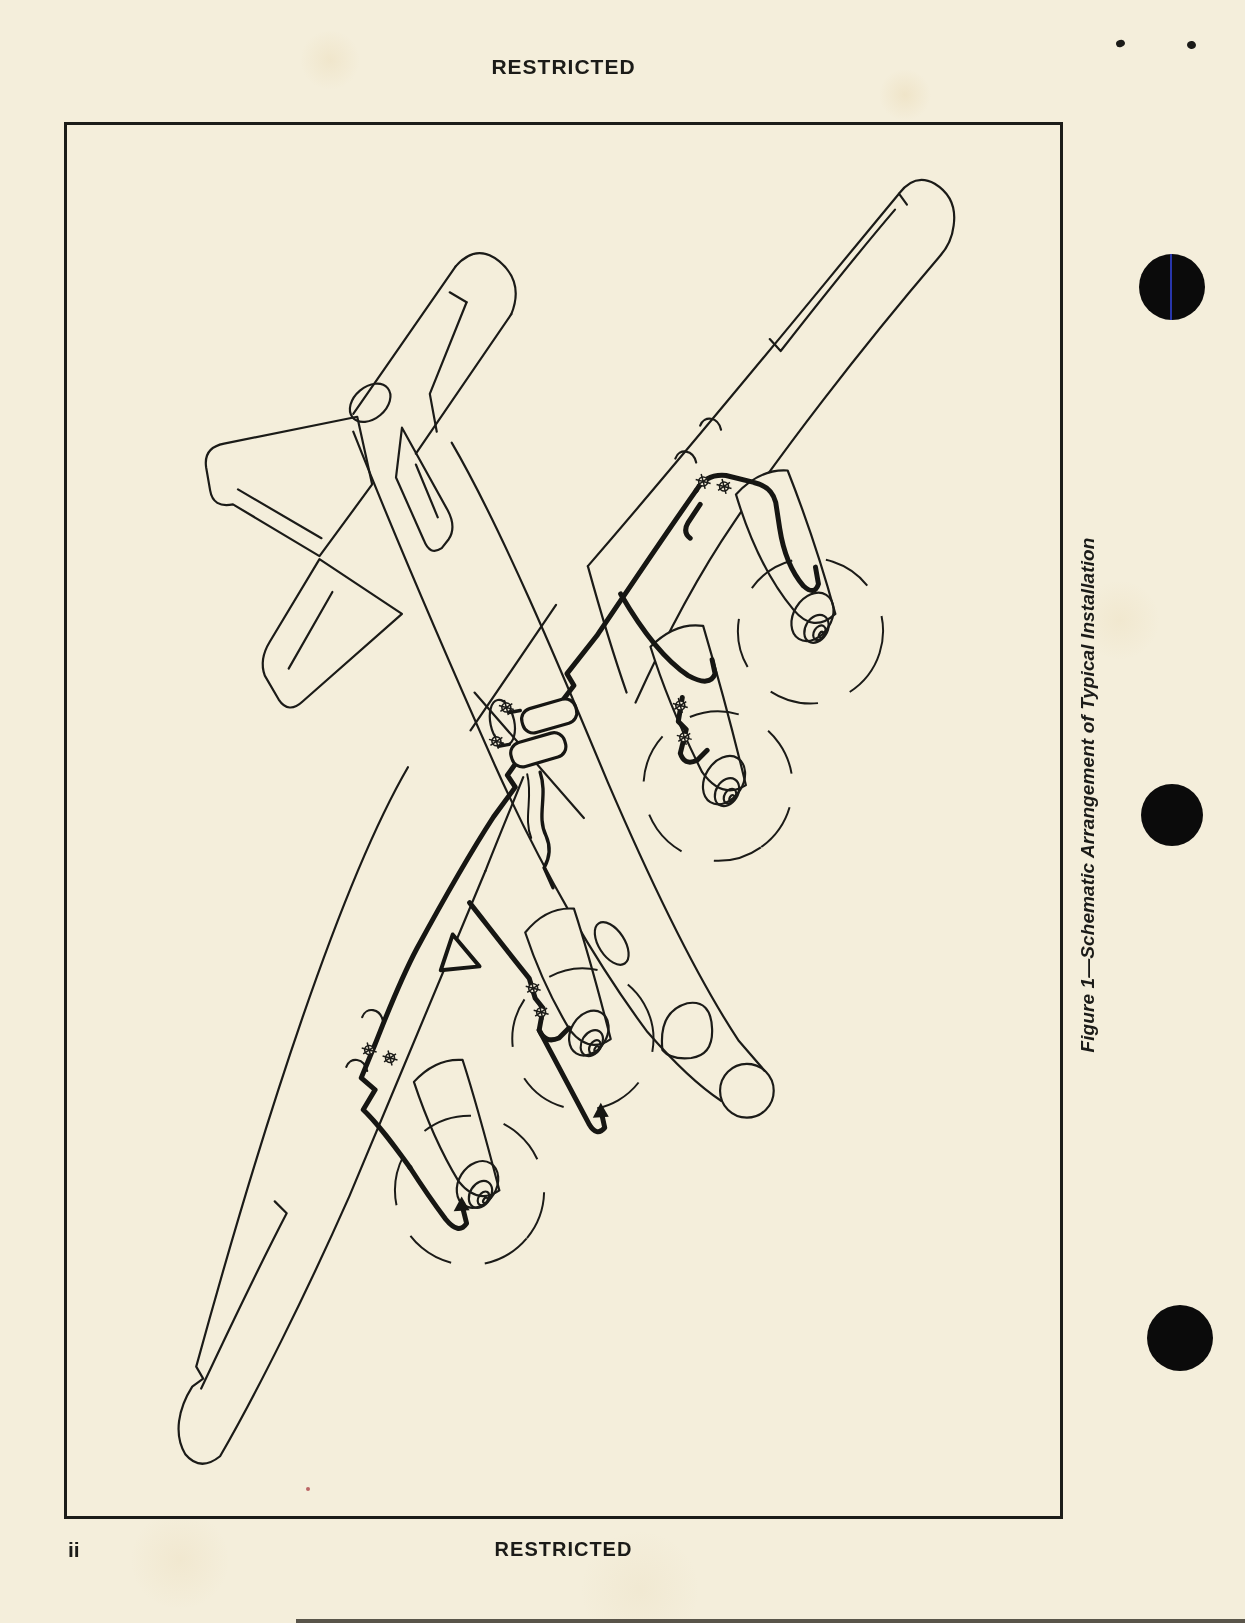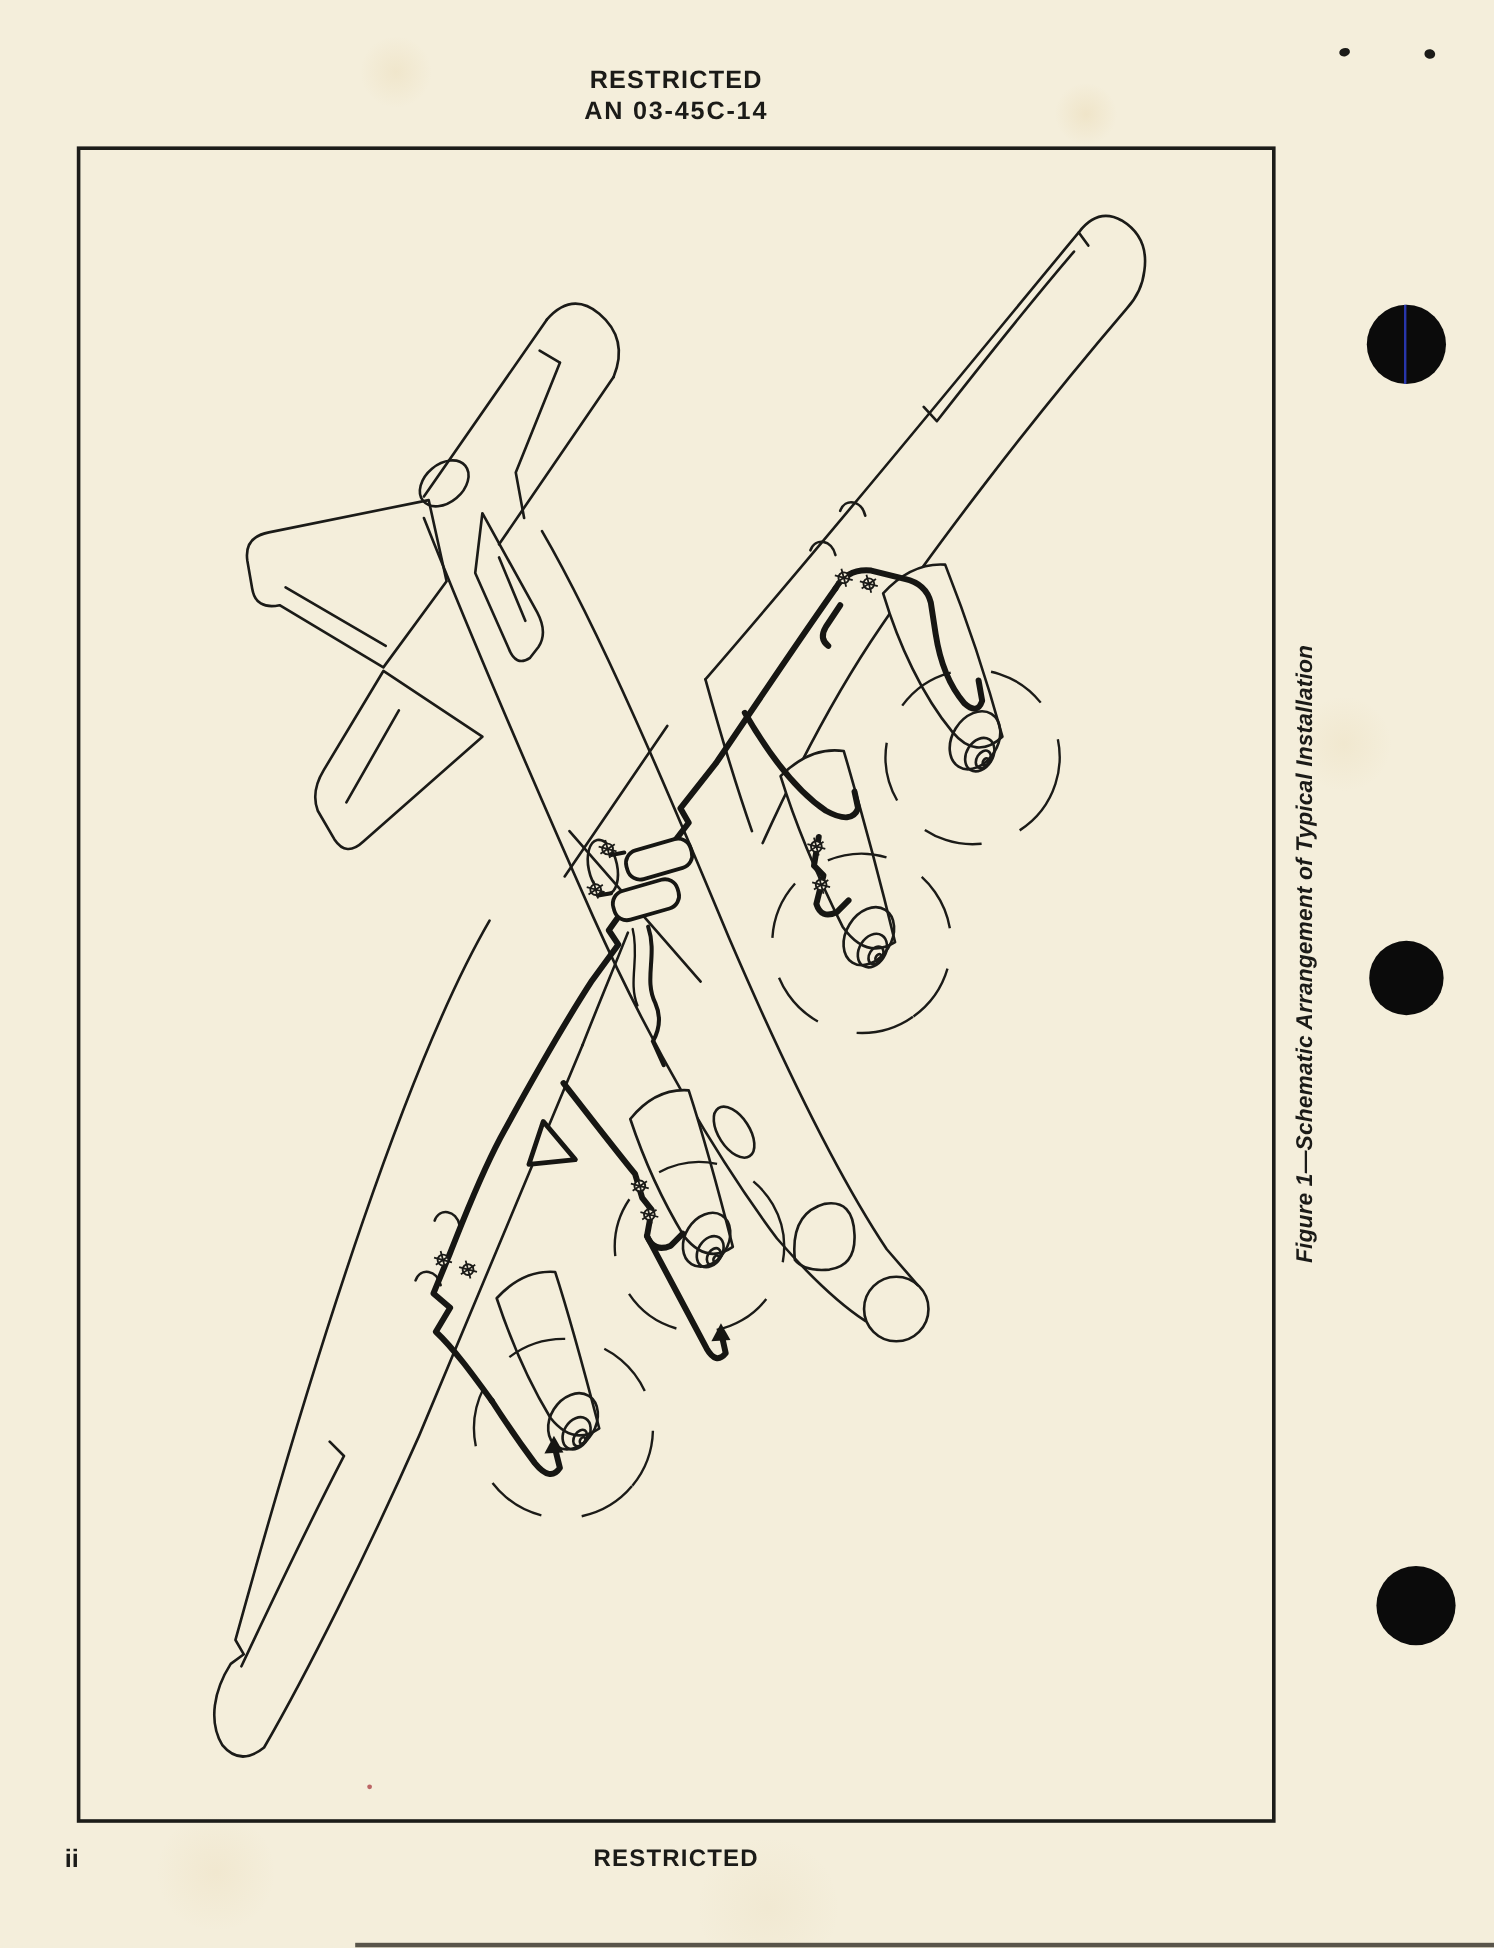--- a/index.html
+++ b/index.html
@@ -35,38 +35,37 @@
   .punch-hole{position:absolute;background:#0b0b0b;border-radius:50%;}
   #hole1{left:1139px;top:254px;width:66px;height:66px;}
   #hole2{left:1141px;top:784px;width:62px;height:62px;}
   #hole3{left:1147px;top:1305px;width:66px;height:66px;}
   .pen-mark{position:absolute;left:1170px;top:254px;width:2px;height:66px;background:#2b3bbd;opacity:.9;}
   .speck{position:absolute;background:#1b1b18;border-radius:50%;}
   #speck1{left:1116px;top:40px;width:9px;height:7px;transform:rotate(-15deg);}
   #speck2{left:1187px;top:41px;width:9px;height:8px;transform:rotate(10deg);}
   #speck3{left:306px;top:1487px;width:4px;height:4px;background:#b66;}
   .scan-edge{position:absolute;left:296px;top:1619px;width:949px;height:4px;background:#3d3a30;opacity:.85;}
-  .ftr-left{position:absolute;left:54px;top:1538px;font-size:21px;font-weight:bold;text-align:center;}
+  .ftr-left{position:absolute;left:68px;top:1538px;font-size:21px;font-weight:bold;text-align:center;}
   .ftr-center{position:absolute;left:64px;top:1538px;width:999px;text-align:center;font-size:20px;font-weight:bold;letter-spacing:1px;}
   .af{stroke:#1b1b18;stroke-width:2.2;fill:none;stroke-linecap:round;stroke-linejoin:round;}
   .af-fill{stroke:#1b1b18;stroke-width:2.2;fill:#f4eedb;stroke-linejoin:round;}
   .dash{stroke:#1b1b18;stroke-width:2;fill:none;stroke-dasharray:50 34;}
   .pipe{stroke:#161613;stroke-width:5;fill:none;stroke-linecap:round;stroke-linejoin:round;}
   .pipe3{stroke:#161613;stroke-width:3.4;fill:none;stroke-linecap:round;}
   .pipe2{stroke:#161613;stroke-width:2;fill:none;stroke-linecap:round;}
   .bottle{fill:#f4eedb;stroke:#161613;stroke-width:3.2;}
   .tri{fill:#f4eedb;stroke:#161613;stroke-width:4;stroke-linejoin:round;}
   .arrow{fill:#161613;stroke:none;}
 </style>
 </head>
 <body>
 
 <div class="hdr">
   <div class="line1">RESTRICTED</div>
-  <div class="line2">AN 03-45C-14</div>
 </div>
 
 <div class="figure-box">
   <svg viewBox="64 122 999 1397" preserveAspectRatio="none">
     <defs>
       <g id="valve">
         <circle r="4.5" fill="#f4eedb" stroke="#1b1b18" stroke-width="1.6"></circle>
         <path d="M -7.5,-2 L 7.5,2 M -2,-7.5 L 2,7.5 M -6,4 L 6,-4" stroke="#1b1b18" stroke-width="1.5" fill="none"></path>
       </g>
     </defs>

